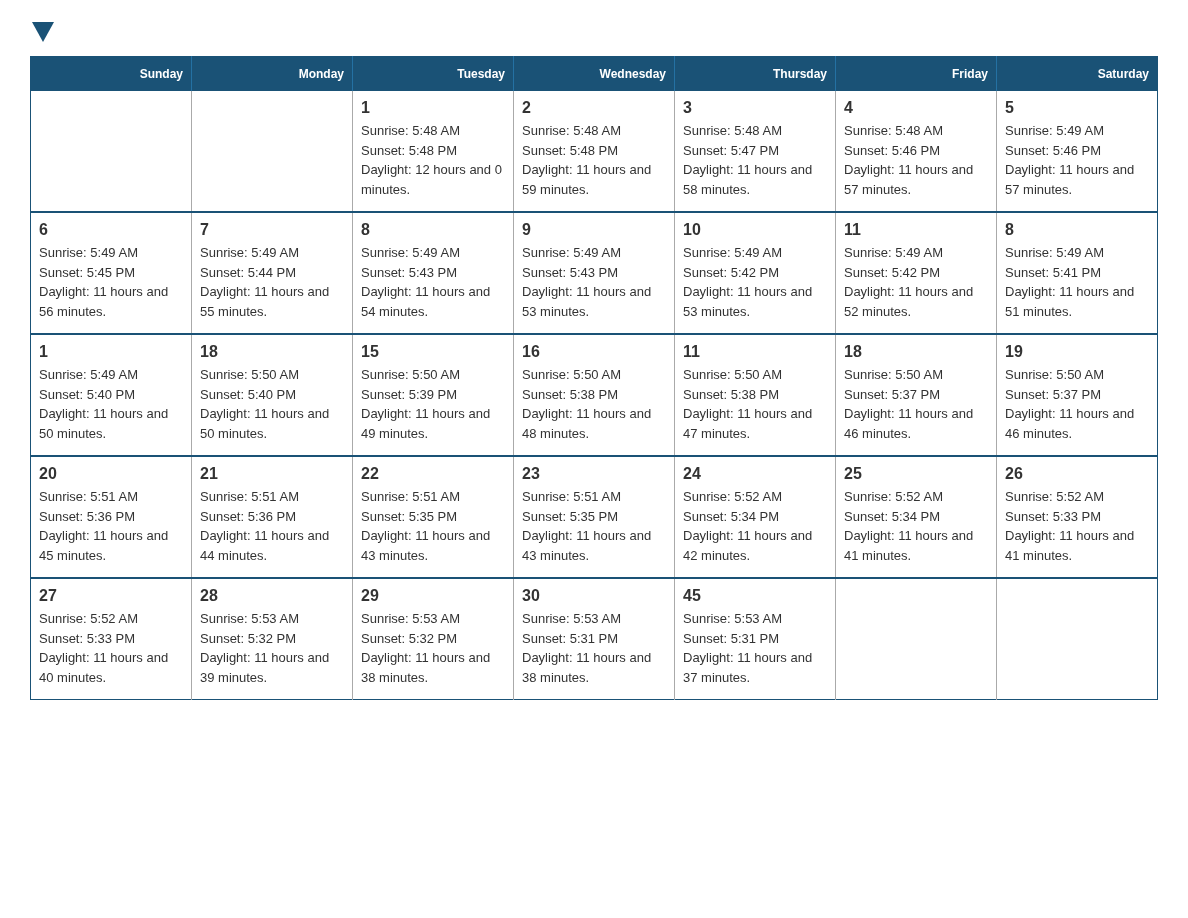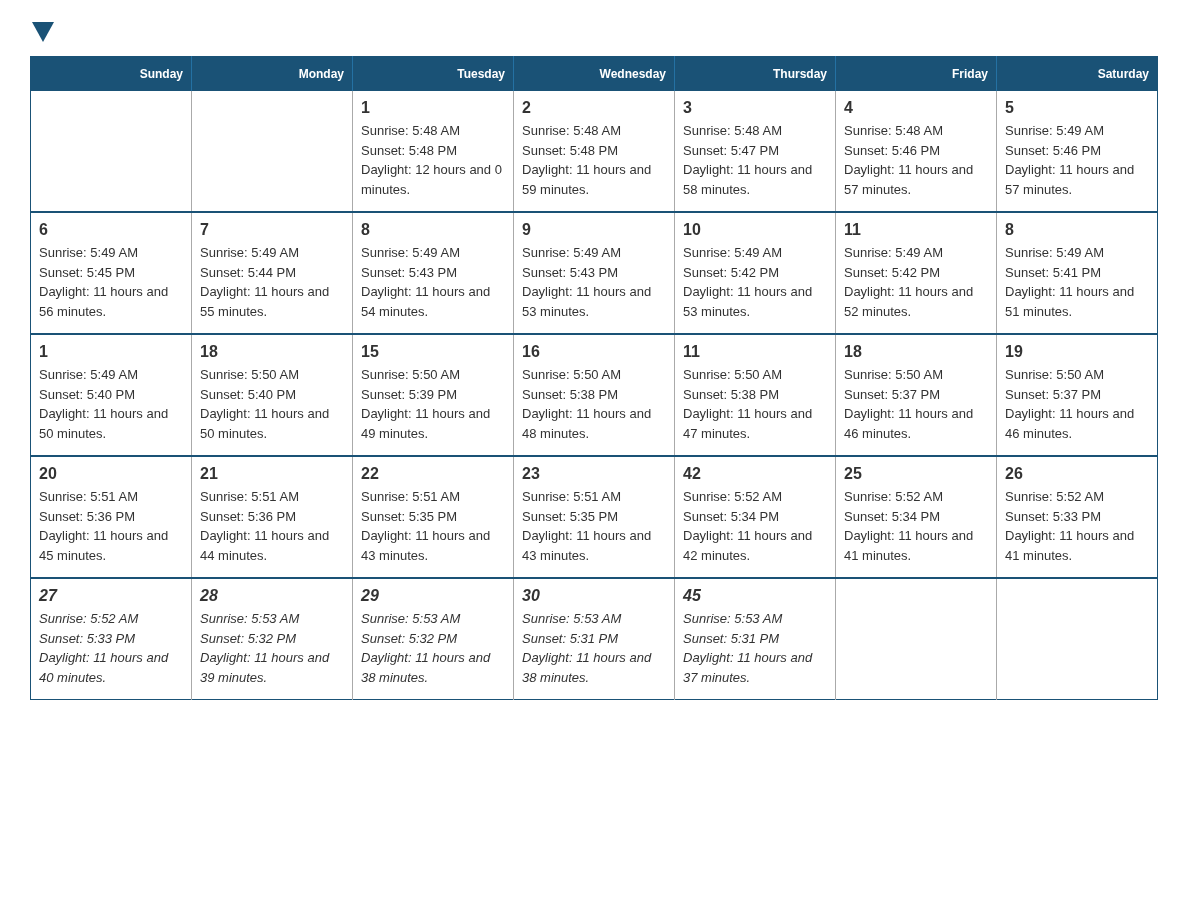--- a/index.html
+++ b/index.html
@@ -87,21 +87,21 @@
       font-weight: bold;
       color: #333;
       display: block;
       margin-bottom: 4px;
     }
     .day-info {
       font-size: 13px;
       color: #333;
       line-height: 1.5;
     }
-    tbody tr:last-child { border-bottom: none; font-style: italic; }
+    tbody tr:last-child { border-bottom: none; }
   </style>
 </head>
 <body>
 
 <div class="header">
   <div class="logo">
     <div class="logo-text">
       <span class="logo-general"></span>
       <div style="display:flex;flex-direction:column;align-items:center;margin-top:2px;">
         <div style="width:0;height:0;border-left:11px solid transparent;border-right:11px solid transparent;border-top:20px solid #1a5276;"></div>
@@ -292,21 +292,21 @@
 and 43 minutes.</div>
         </td>
         <td>
           <span class="day-num">23</span>
           <div class="day-info">Sunrise: 5:51 AM
 Sunset: 5:35 PM
 Daylight: 11 hours
 and 43 minutes.</div>
         </td>
         <td>
-          <span class="day-num">42</span>
+          <span class="day-num">24</span>
           <div class="day-info">Sunrise: 5:52 AM
 Sunset: 5:34 PM
 Daylight: 11 hours
 and 42 minutes.</div>
         </td>
         <td>
           <span class="day-num">25</span>
           <div class="day-info">Sunrise: 5:52 AM
 Sunset: 5:34 PM
 Daylight: 11 hours

